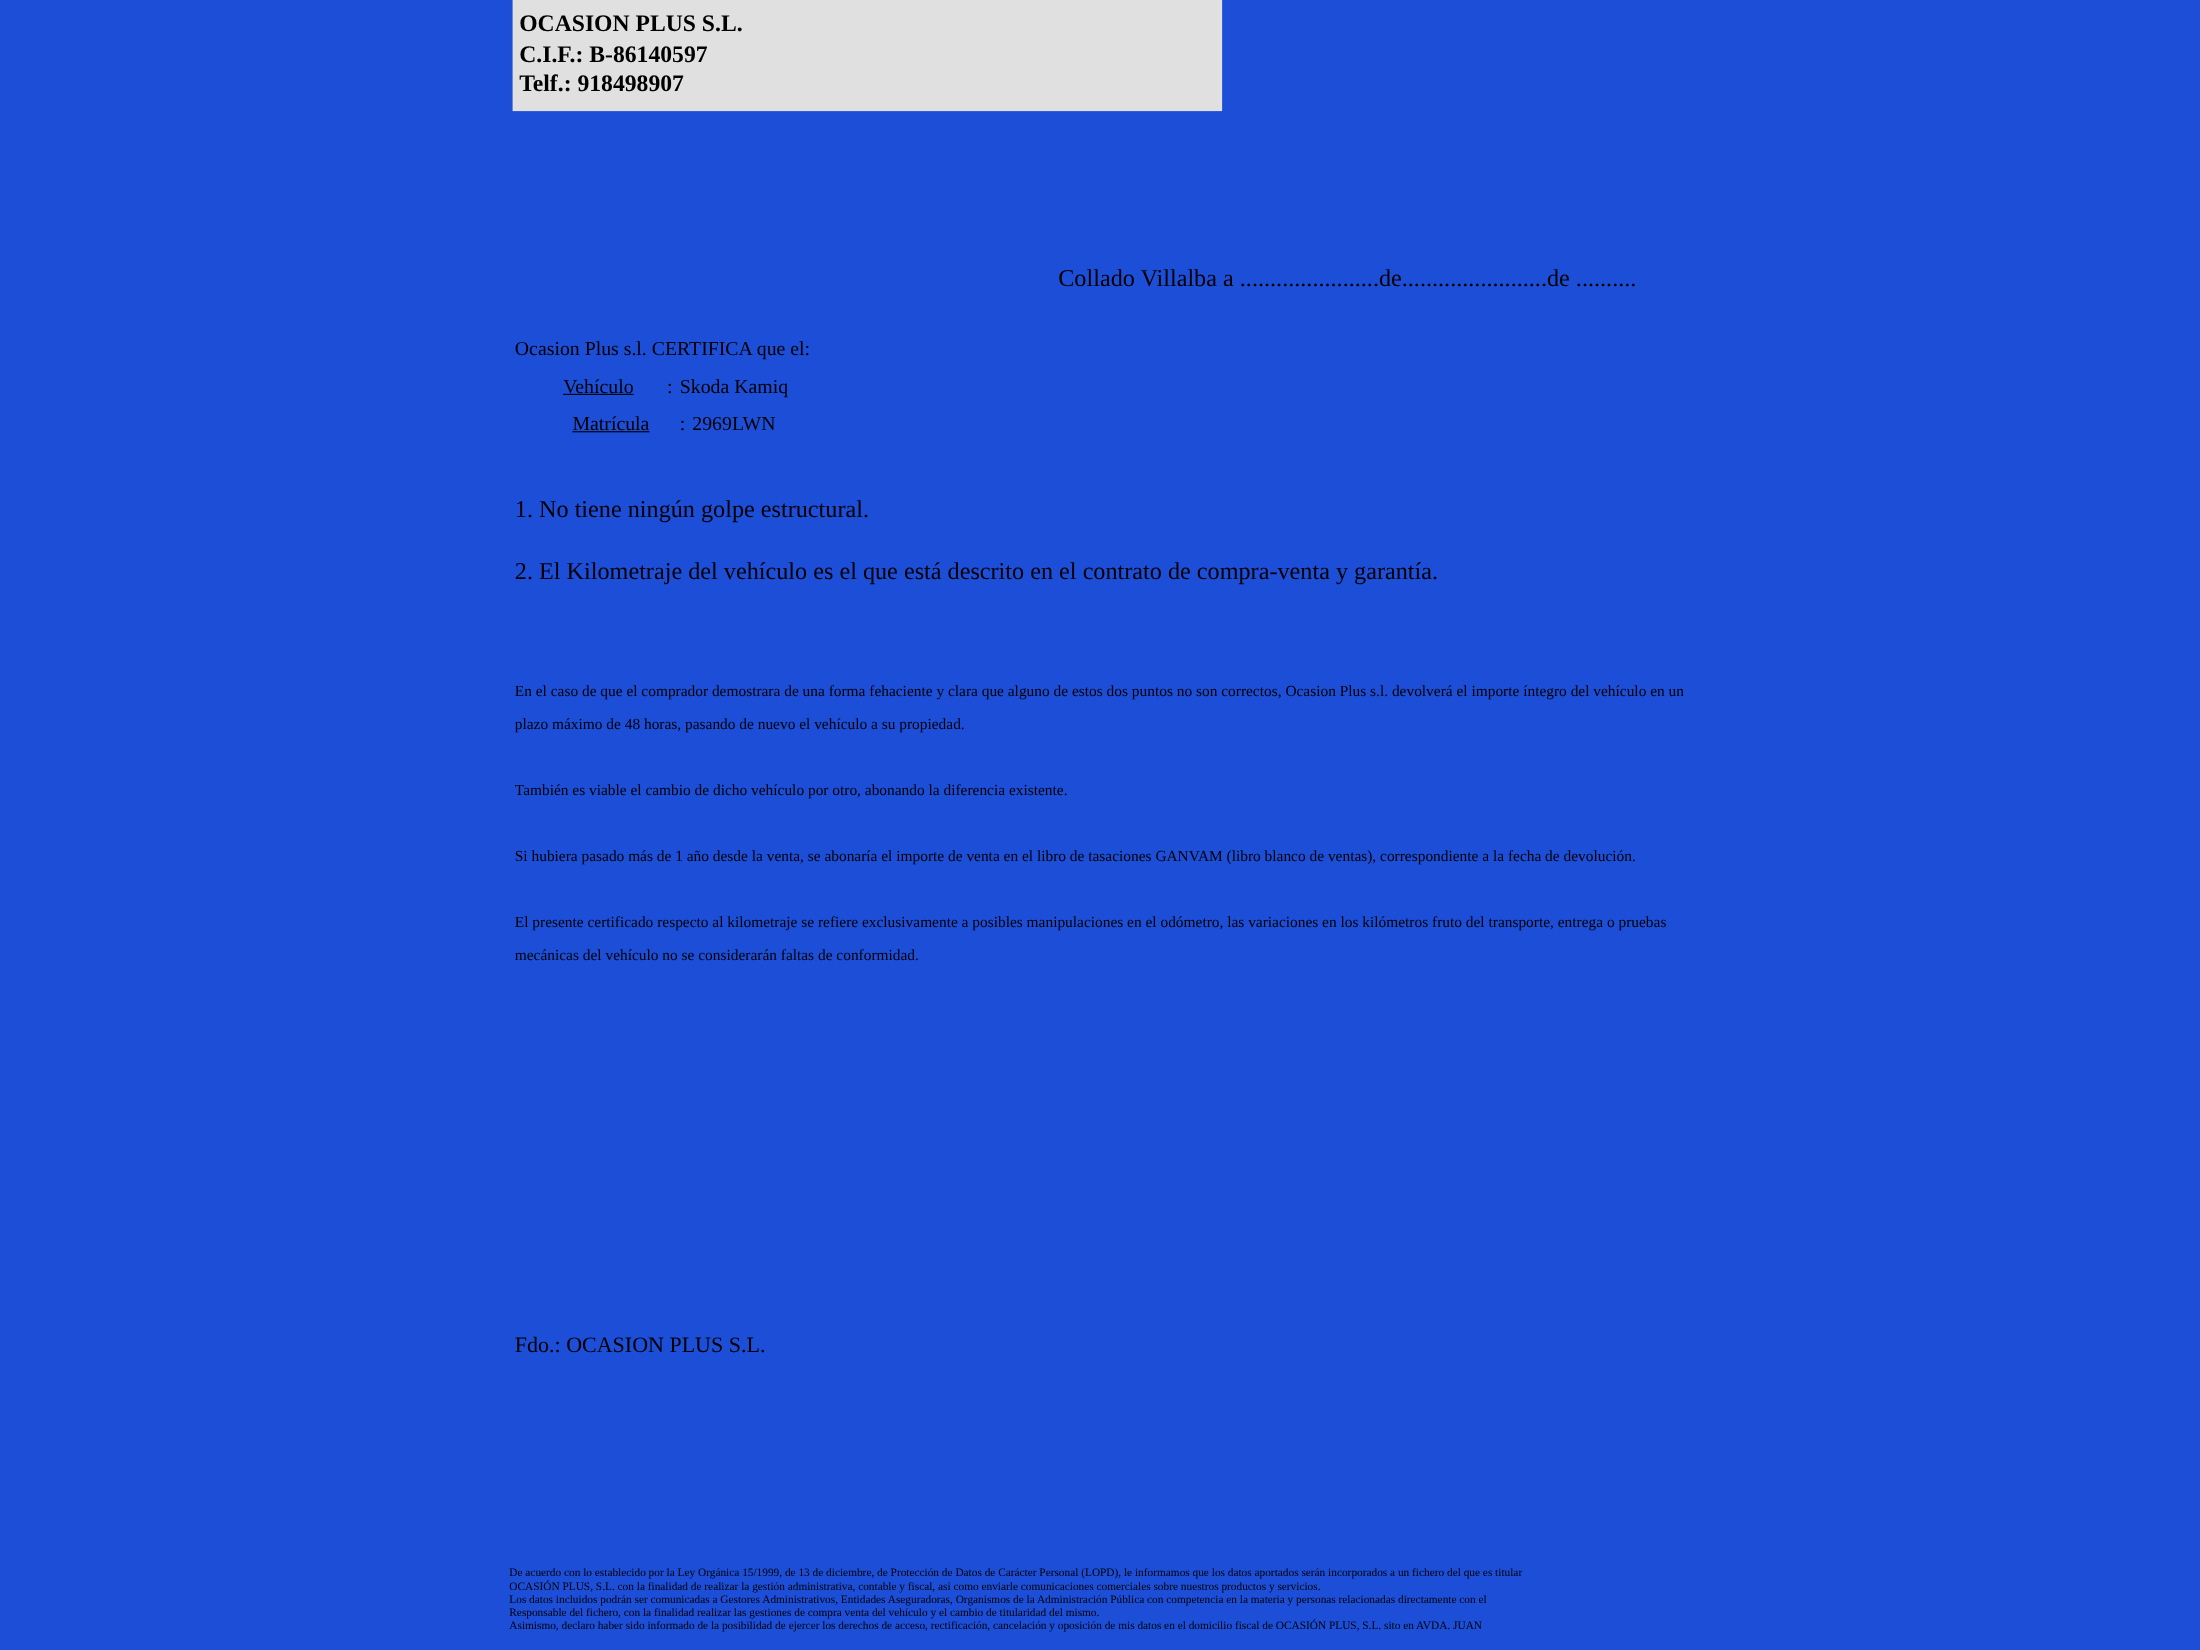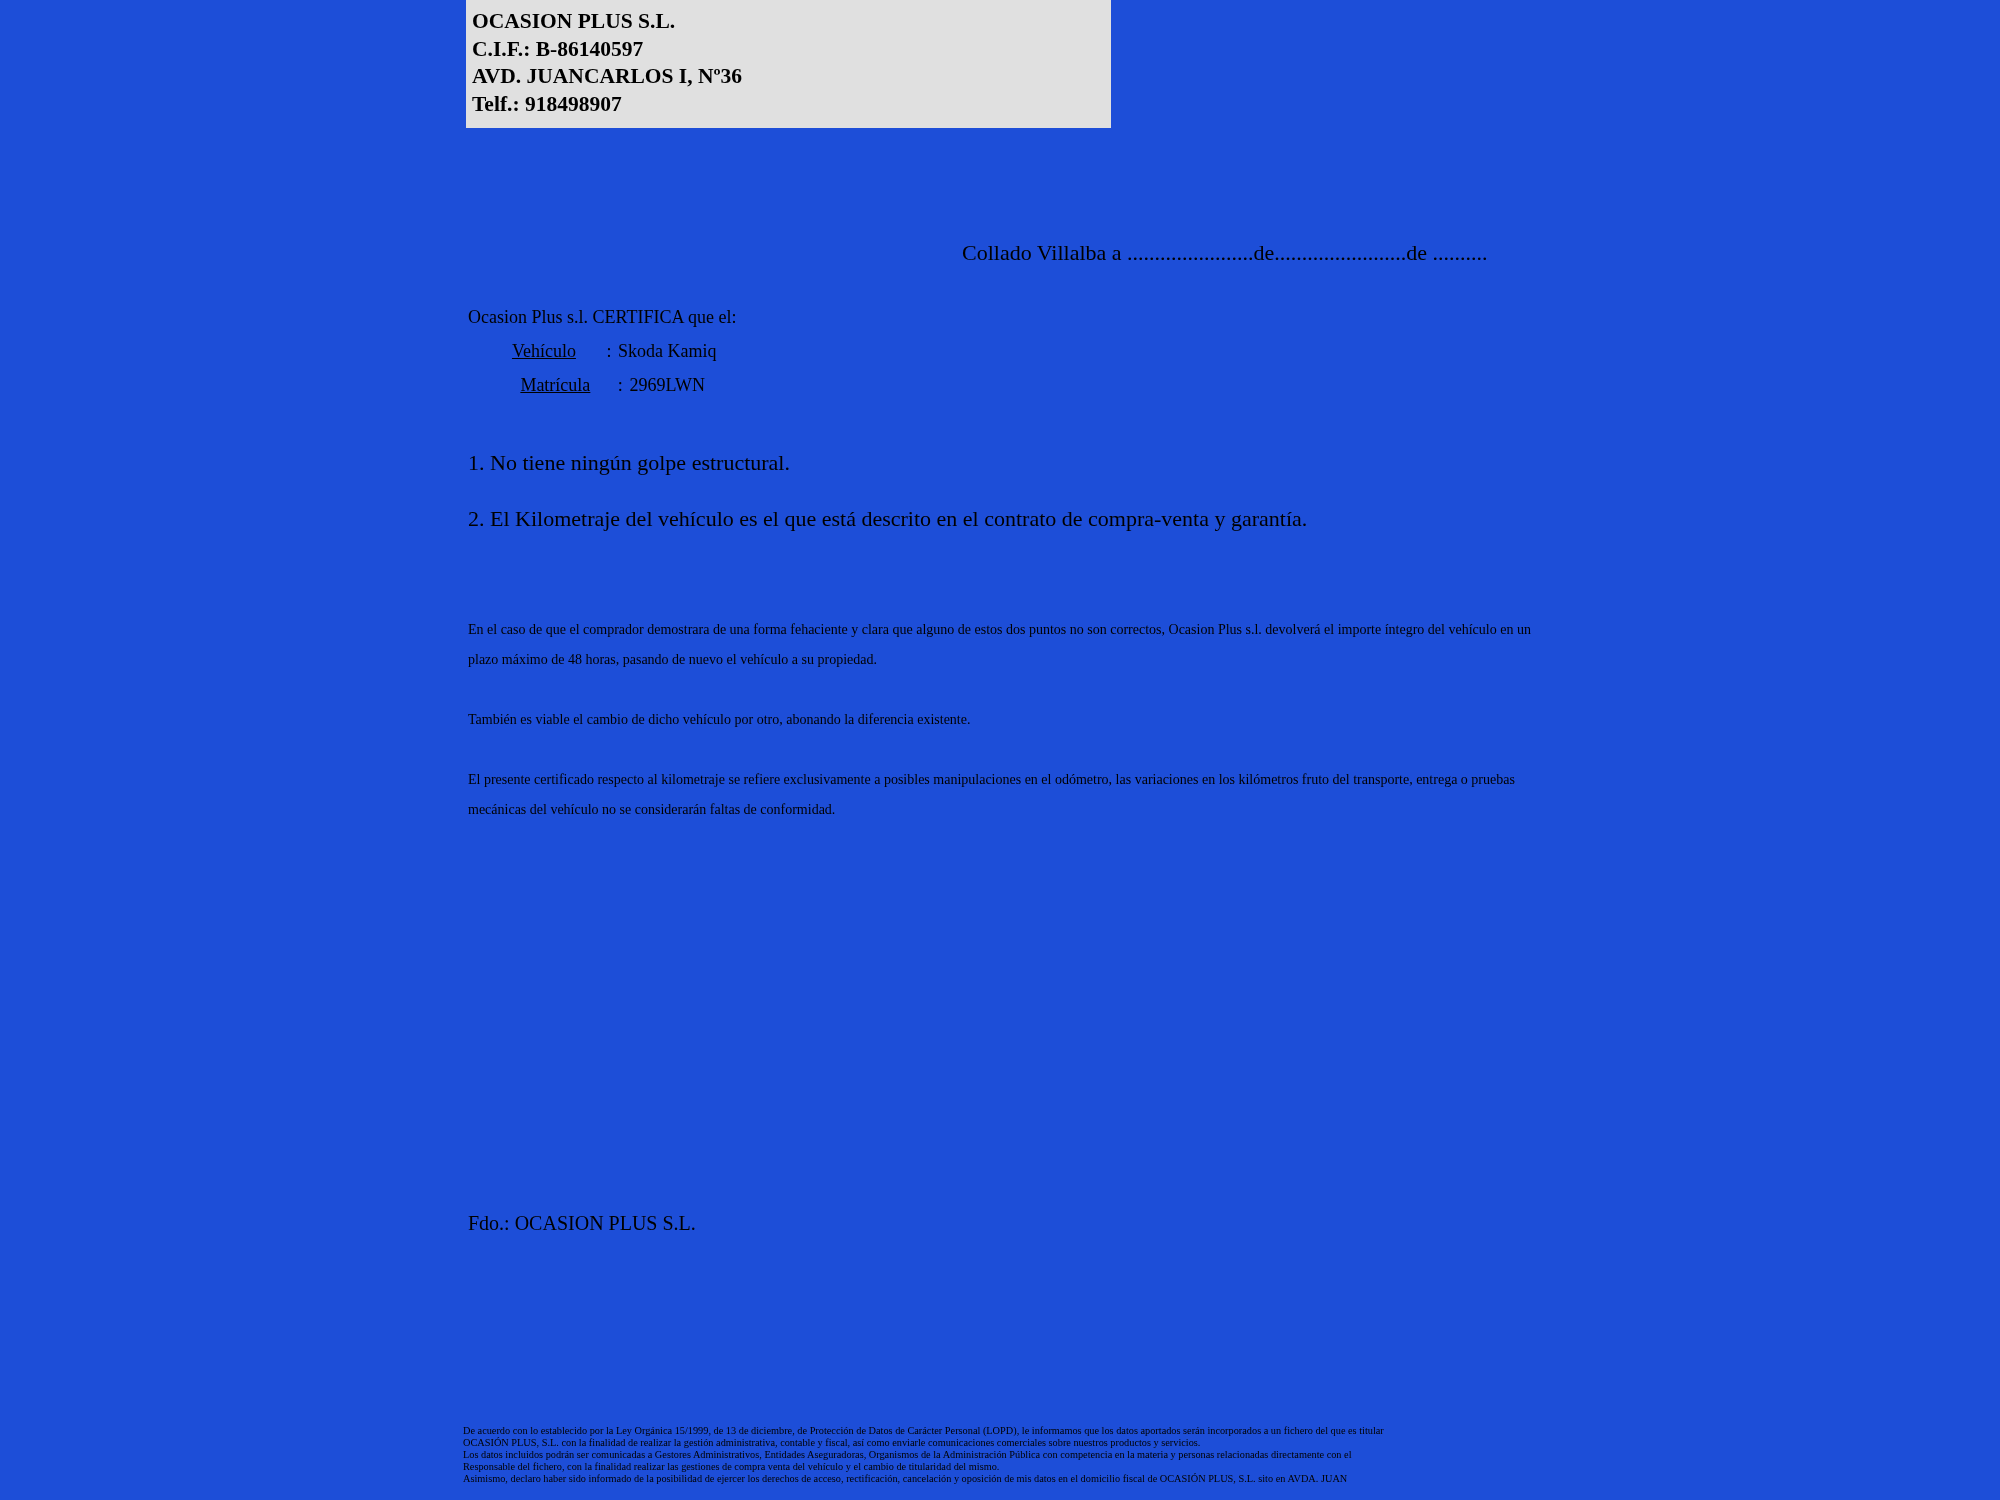--- a/index.html
+++ b/index.html
@@ -129,21 +129,20 @@
   }
 </style>
 </head>
 <body>
 
 <div class="page">
 
   <div class="letterhead">
     <div class="lh-line">OCASION PLUS S.L.</div>
     <div class="lh-line">C.I.F.: B-86140597</div>
-    <div class="lh-line">AVD. JUANCARLOS I, Nº36</div>
     <div class="lh-line">Telf.: 918498907</div>
   </div>
 
   <div class="dateline">Collado Villalba a .......................de........................de ..........</div>
 
   <div class="certifica">
     <div class="row">Ocasion Plus s.l. CERTIFICA que el:</div>
     <div class="row">
       <span class="lbl-cell"><span class="lbl-underline">Vehículo</span></span><span class="colon-cell">:</span><span>Skoda Kamiq</span>
     </div>
@@ -153,20 +152,21 @@
   </div>
 
   <div class="points">
     <div class="pt">1. No tiene ningún golpe estructural.</div>
     <div class="pt">2. El Kilometraje del vehículo es el que está descrito en el contrato de compra-venta y garantía.</div>
   </div>
 
   <div class="body-paras">
     <p>En el caso de que el comprador demostrara de una forma fehaciente y clara que alguno de estos dos puntos no son correctos, Ocasion Plus s.l. devolverá el importe íntegro del vehículo en un plazo máximo de 48 horas, pasando de nuevo el vehículo a su propiedad.</p>
     <p>También es viable el cambio de dicho vehículo por otro, abonando la diferencia existente.</p>
+    <p>Si hubiera pasado más de 1 año desde la venta, se abonaría el importe de venta en el libro de tasaciones GANVAM (libro blanco de ventas), correspondiente a la fecha de devolución.</p>
     <p>El presente certificado respecto al kilometraje se refiere exclusivamente a posibles manipulaciones en el odómetro, las variaciones en los kilómetros fruto del transporte, entrega o pruebas mecánicas del vehículo no se considerarán faltas de conformidad.</p>
   </div>
 
   <div class="signature">Fdo.: OCASION PLUS S.L.</div>
 
   <div class="legal">
     <p>De acuerdo con lo establecido por la Ley Orgánica 15/1999, de 13 de diciembre, de Protección de Datos de Carácter Personal (LOPD), le informamos que los datos aportados serán incorporados a un fichero del que es titular</p>
     <p>OCASIÓN PLUS, S.L. con la finalidad de realizar la gestión administrativa, contable y fiscal, así como enviarle comunicaciones comerciales sobre nuestros productos y servicios.</p>
     <p>Los datos incluidos podrán ser comunicadas a Gestores Administrativos, Entidades Aseguradoras, Organismos de la Administración Pública con competencia en la materia y personas relacionadas directamente con el</p>
     <p>Responsable del fichero, con la finalidad realizar las gestiones de compra venta del vehículo y el cambio de titularidad del mismo.</p>

